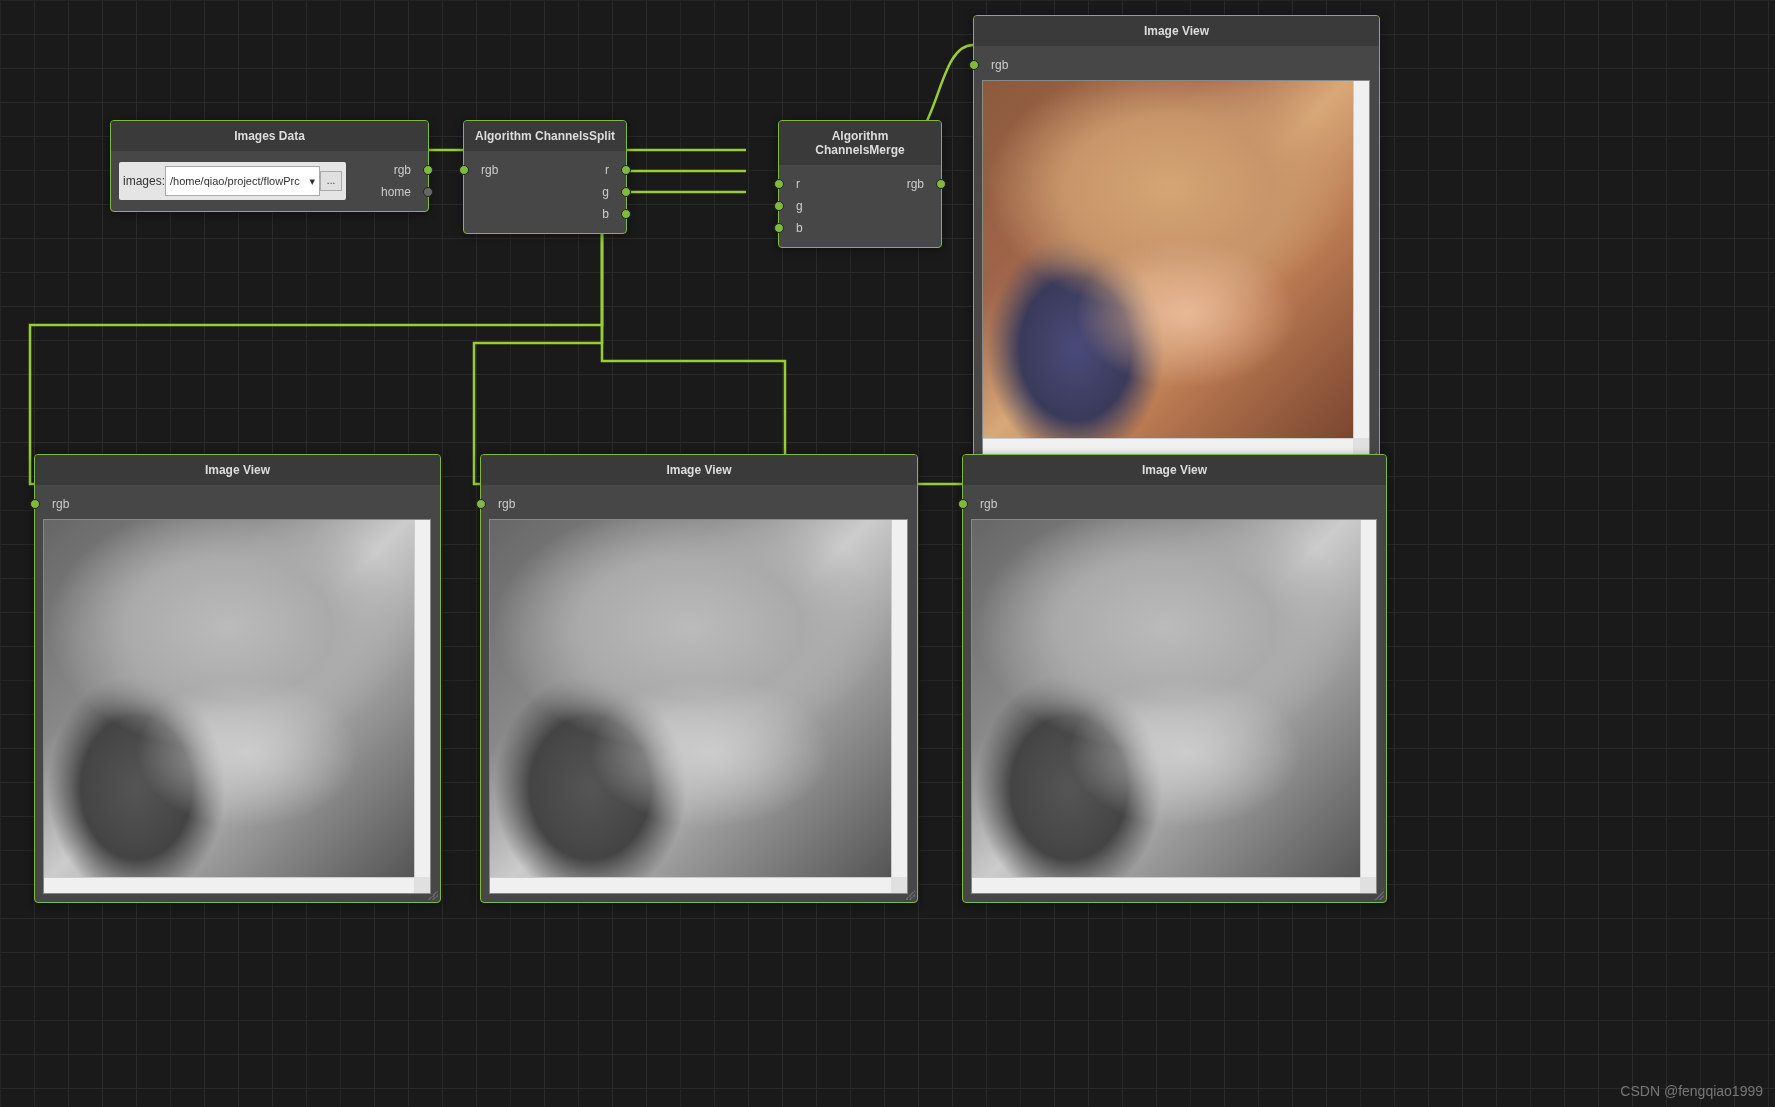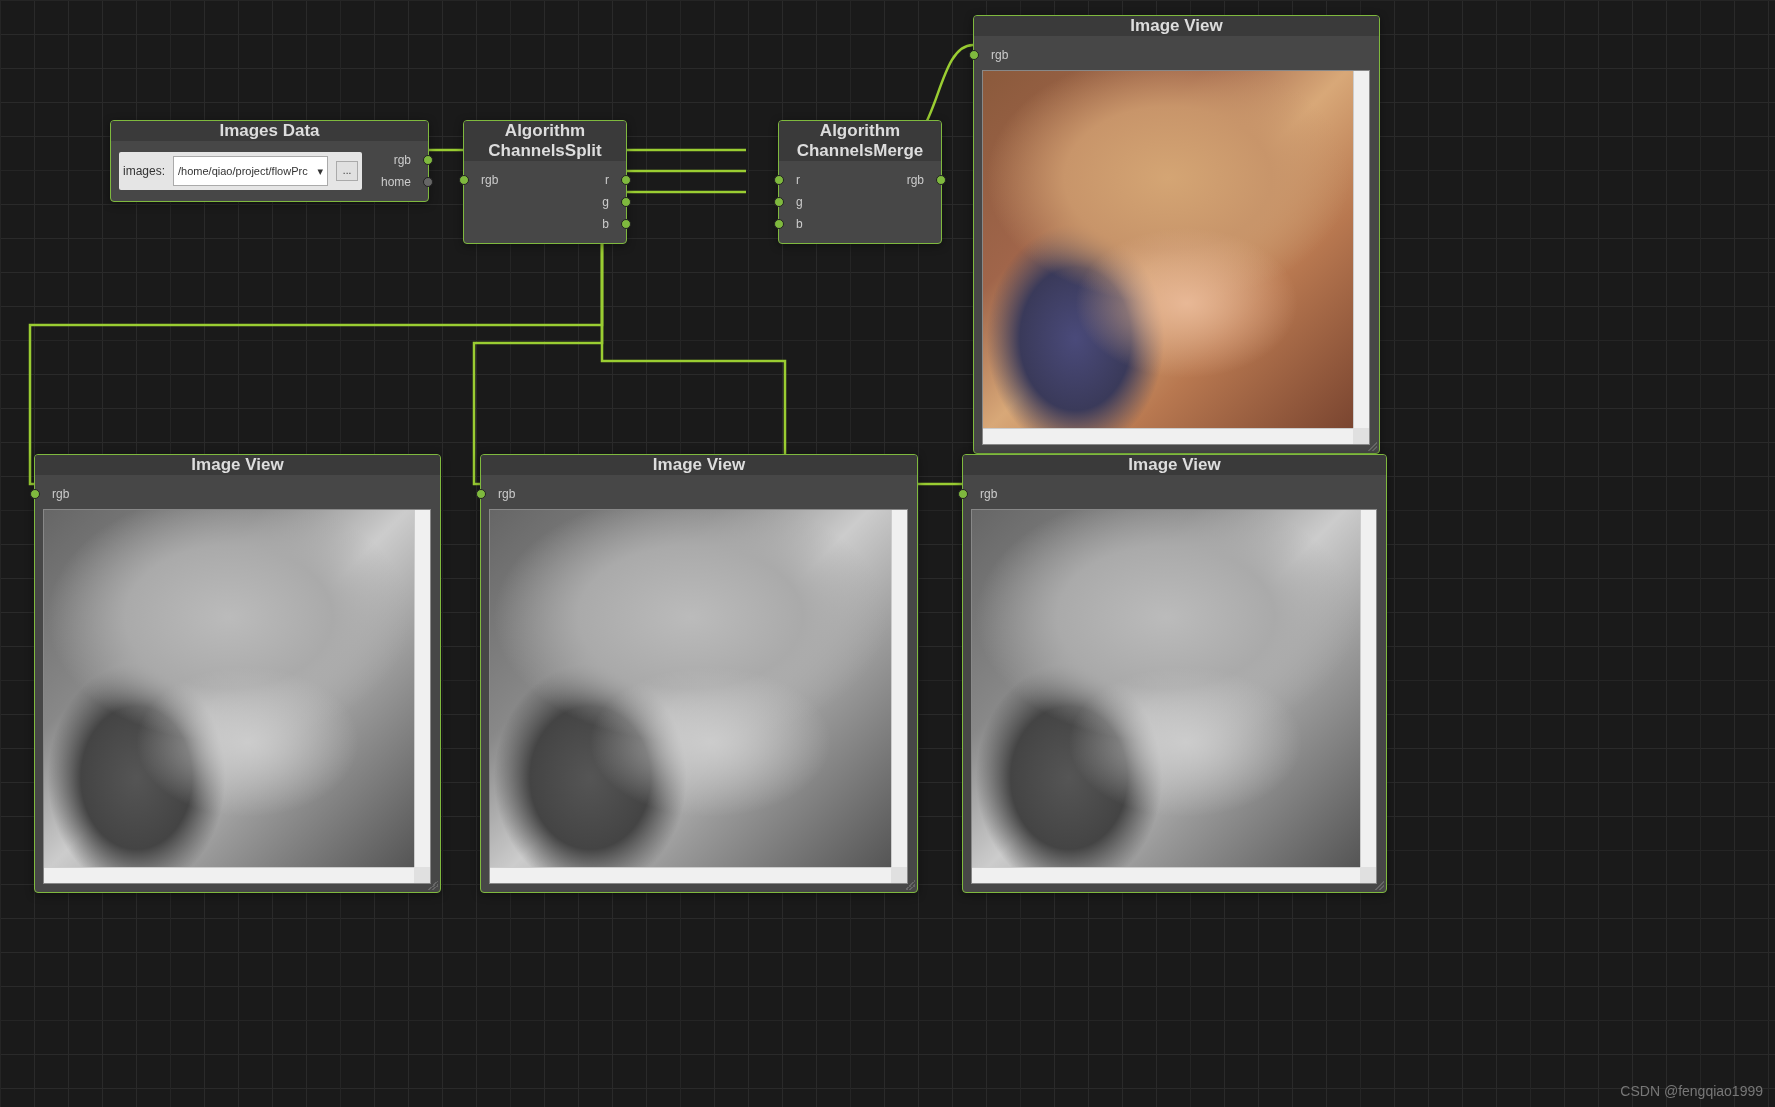--- a/index.html
+++ b/index.html
@@ -1,29 +1,29 @@
 <!DOCTYPE html>
 <html><head>
 <meta charset="utf-8">
 <style>
 *{margin:0;padding:0;box-sizing:border-box}
 body{background:#1a1a1a;font-family:Arial,sans-serif;font-size:12px;color:#aaa;width:1775px;height:1107px;overflow:hidden;position:relative}
 .grid{position:absolute;inset:0;background-image:linear-gradient(#252525 1px,transparent 1px),linear-gradient(90deg,#252525 1px,transparent 1px),linear-gradient(#2a2a2a 1px,transparent 1px),linear-gradient(90deg,#2a2a2a 1px,transparent 1px);background-size:170px 170px,170px 170px,34px 34px,34px 34px}
 .node{position:absolute;background:#474747;border:1px solid #7a7a7a;border-radius:4px;box-shadow:0 2px 8px rgba(0,0,0,.4)}
 .node.sel{border-color:#7fb93e}
-.node-title{background:#3a3a3a;color:#ddd;font-weight:bold;text-align:center;padding:0 8px;font-size:17px;border-radius:3px 3px 0 0}
+.node-title{background:#3a3a3a;color:#ddd;font-weight:bold;text-align:center;padding:8px 8px;font-size:12px;border-radius:3px 3px 0 0}
 .node-body{padding:8px;position:relative}
 .port{display:flex;align-items:center;gap:12px;height:22px;font-size:12px;color:#ccc}
 .port.out{justify-content:flex-end}
 .port-dot{width:10px;height:10px;border-radius:50%;background:#7fb93e;border:1px solid #222}
 .port-dot.dim{background:#666}
 .port.in .port-dot{margin-left:-13px}
 .port.out .port-dot{margin-right:-13px}
 .row{display:flex;justify-content:space-between;align-items:center}
-.images-row{display:flex;align-items:center;gap:8px;background:#e5e5e5;padding:4px;border-radius:2px}
+.images-row{display:flex;align-items:center;gap:0;background:#e5e5e5;padding:4px;border-radius:2px}
 .images-label{color:#333;font-size:12px}
 .images-sel{background:#fff;border:1px solid #aaa;padding:14px 4px;font-size:11px;color:#333;width:155px;height:20px;display:flex;align-items:center;justify-content:space-between}
 .images-btn{background:#e0e0e0;border:1px solid #aaa;width:22px;height:20px;font-size:10px;color:#333;text-align:center;line-height:18px;cursor:pointer}
 .img-view{background:#fff;border:1px solid #888;position:relative;overflow:hidden}
 .img-view .scroll-v{position:absolute;right:0;top:0;bottom:16px;width:16px;background:#f0f0f0;border-left:1px solid #ccc}
 .img-view .scroll-h{position:absolute;left:0;right:16px;bottom:0;height:16px;background:#f0f0f0;border-top:1px solid #ccc}
 .img-view .corner{position:absolute;right:0;bottom:0;width:16px;height:16px;background:#e0e0e0}
 .lena-color{position:absolute;inset:0 16px 16px 0;background:
  radial-gradient(ellipse 50% 35% at 55% 65%,#e8b896 0%,transparent 60%),
  radial-gradient(ellipse 70% 50% at 50% 30%,#d4a574 0%,#c8956a 40%,transparent 70%),

